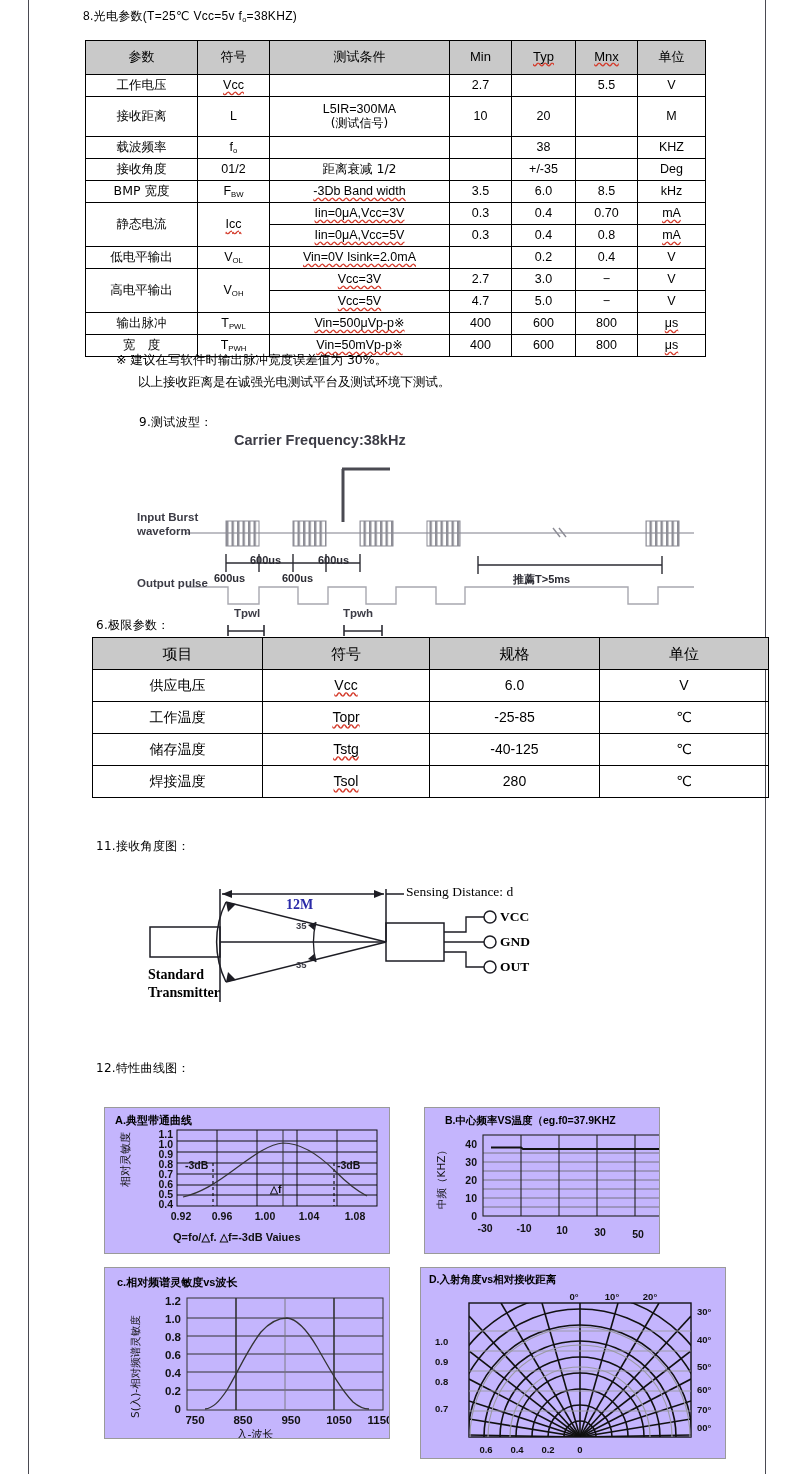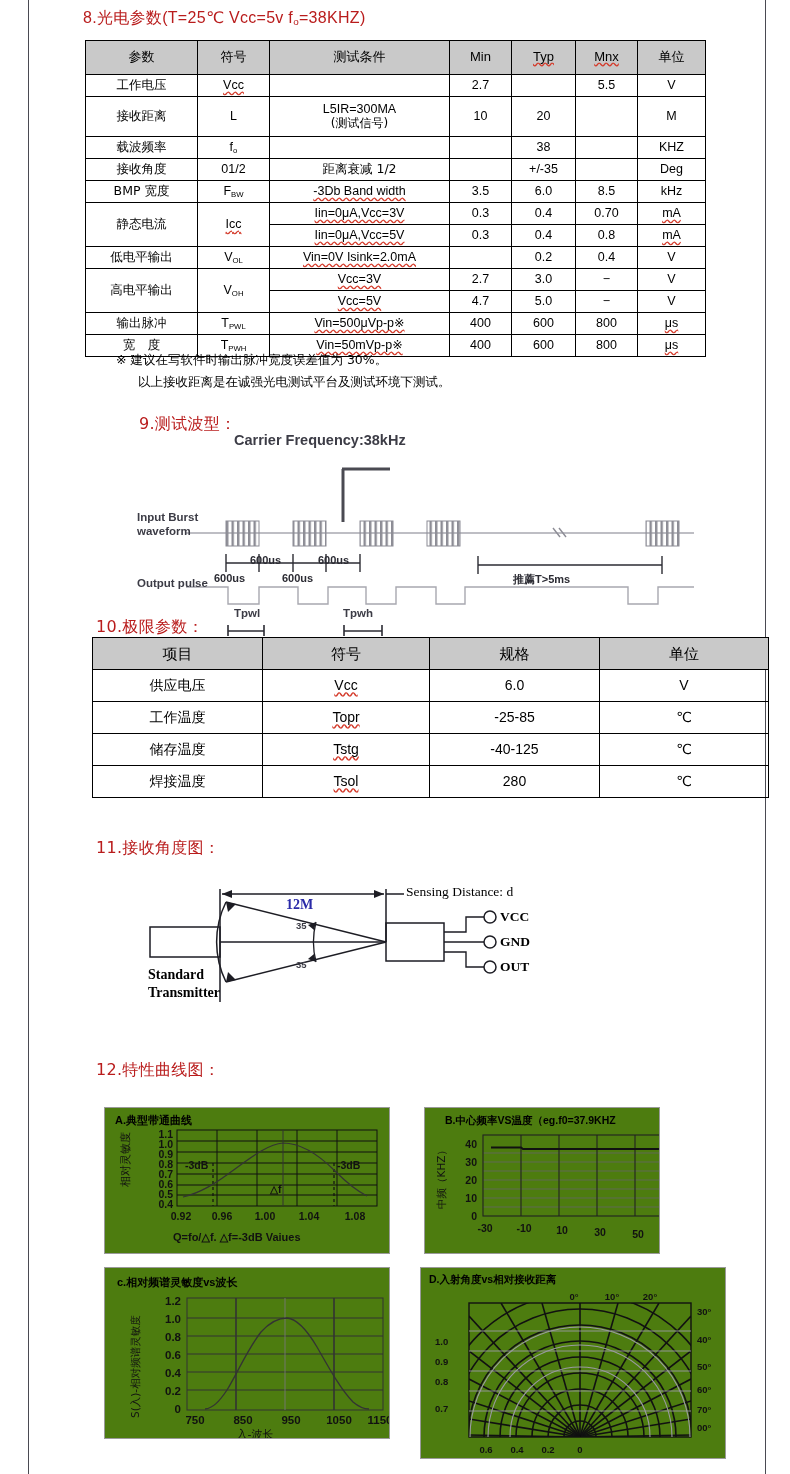--- a/index.html
+++ b/index.html
@@ -23,22 +23,22 @@
   .page-rule.left  { left: 28px; }
   .page-rule.right { left: 765px; }
 
   .page-body {
     position: absolute; left: 28px; top: 0; width: 737px; height: 1474px;
     padding: 0;
   }
 
   .sec-head {
     font-family: "Liberation Sans", "DejaVu Sans", sans-serif;
-    font-size: 16px;
-    color: #b91c1c;
+    font-size: 12px;
+    color: #000000;
     letter-spacing: .3px;
   }
 
   
   table.dt {
     border-collapse: collapse;
     table-layout: fixed;
     font-family: "Liberation Sans", "DejaVu Sans", sans-serif;
   }
   table.dt td, table.dt th {
@@ -95,21 +95,21 @@
 
   
   #h-sec11 { position: absolute; left: 68px; top: 838px; }
   #fig-angle { position: absolute; left: 120px; top: 870px; }
 
   
   #h-sec12 { position: absolute; left: 68px; top: 1060px; }
   .chart-box {
     position: absolute;
     border: 1px solid #9a9a9a;
-    background: #4d7c0f;
+    background: #c4b5fd;
     overflow: hidden;
   }
   #chart-a { left: 76px;  top: 1107px; width: 286px; height: 147px; }
   #chart-b { left: 396px; top: 1107px; width: 236px; height: 147px; }
   #chart-c { left: 76px;  top: 1267px; width: 286px; height: 172px; }
   #chart-d { left: 392px; top: 1267px; width: 306px; height: 192px; }
 
   .chart-title {
     position: absolute;
     font-family: "Liberation Sans", "DejaVu Sans", sans-serif;
@@ -339,21 +339,21 @@
         <line x1="2" y1="1" x2="2" y2="12"></line>
           <line x1="38" y1="1" x2="38" y2="12"></line>
           <line x1="2" y1="7" x2="38" y2="7"></line>
         <line x1="118" y1="1" x2="118" y2="12"></line>
           <line x1="156" y1="1" x2="156" y2="12"></line>
           <line x1="118" y1="7" x2="156" y2="7"></line>
       </g>
     </svg>
   </div>
 
-  <div class="sec-head cjk" id="h-sec10">10.极限参数：</div>
+  <div class="sec-head cjk" id="h-sec10">6.极限参数：</div>
 
   <table class="dt cjk" id="tbl-limits">
     <thead>
       <tr>
         <th class="c-item">项目</th>
         <th class="c-sym">符号</th>
         <th class="c-spec">规格</th>
         <th class="c-unit">单位</th>
       </tr>
     </thead>

